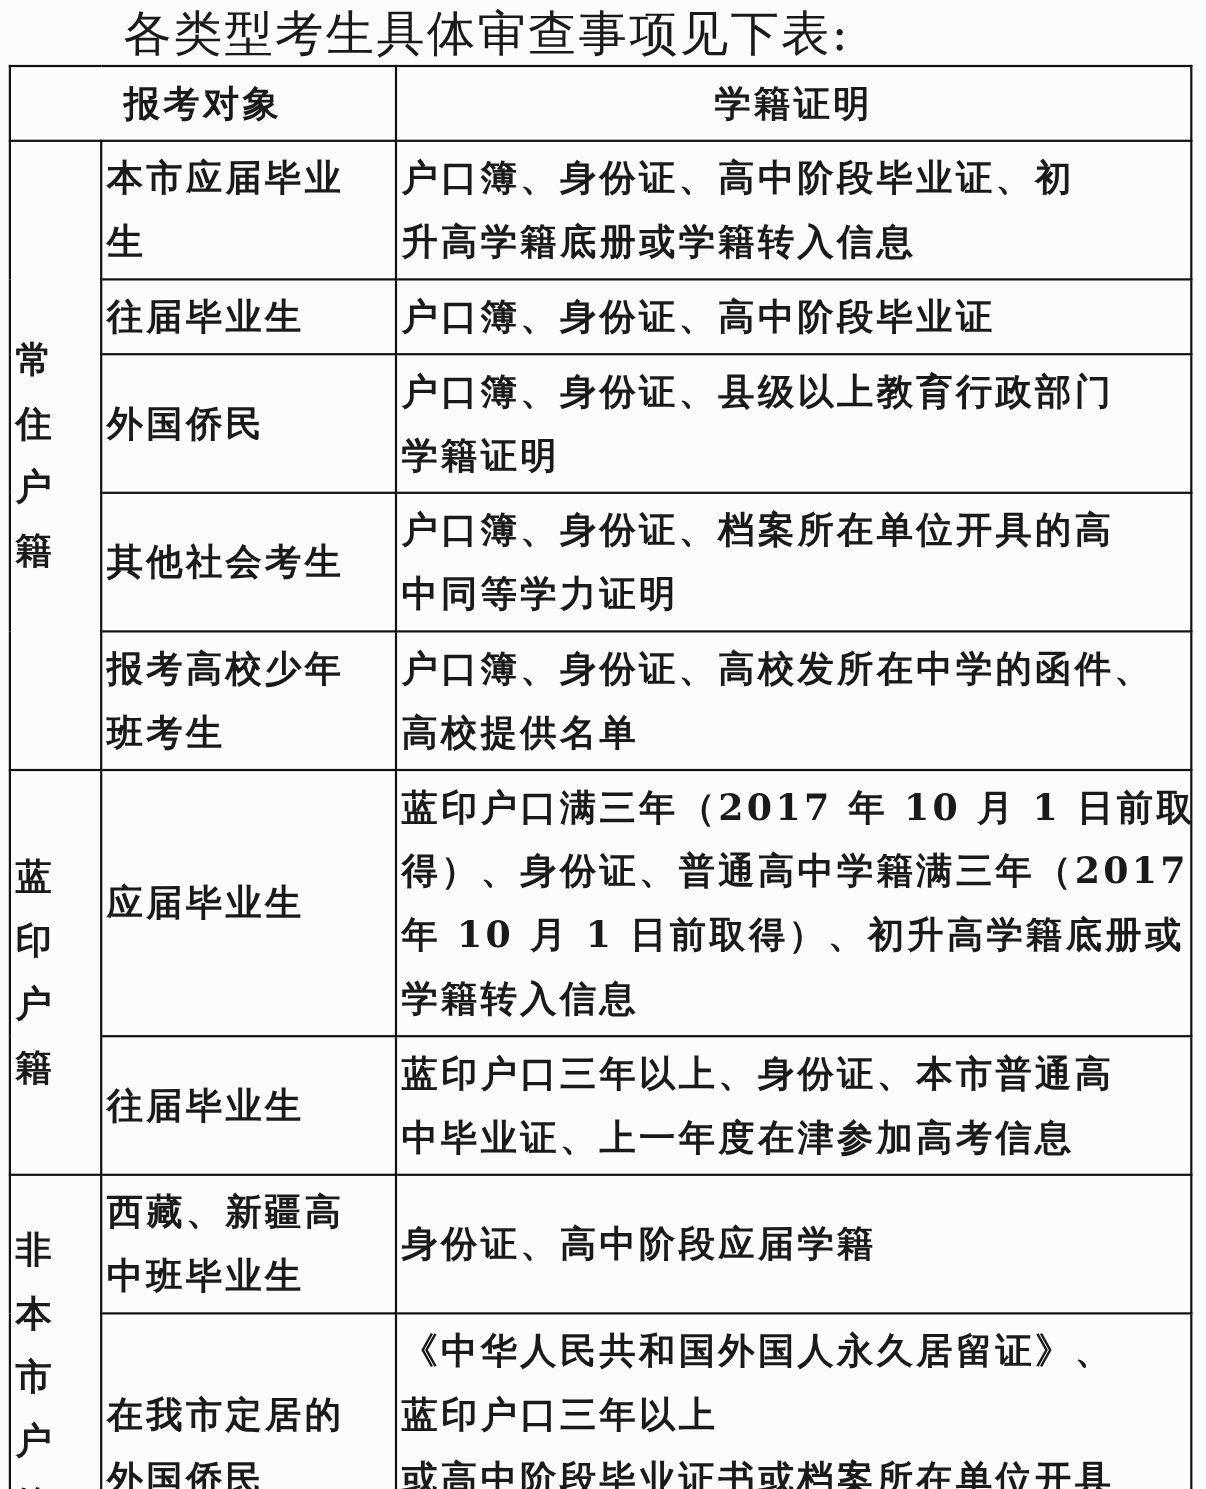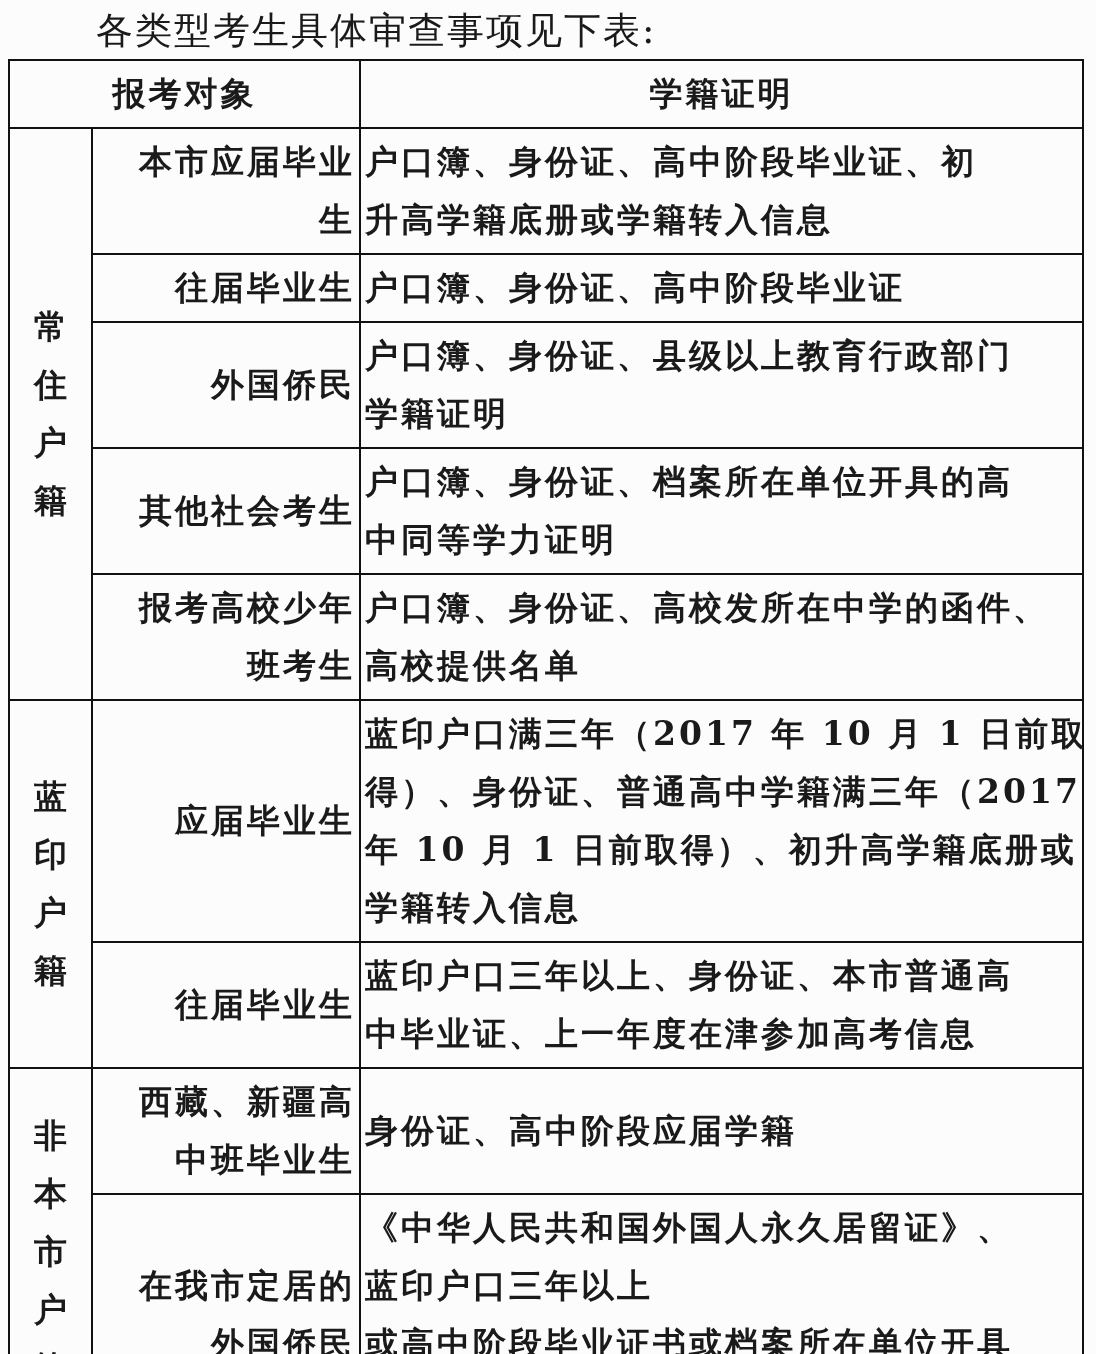--- a/index.html
+++ b/index.html
@@ -8,22 +8,22 @@
   }
   body {
     width: 1096px; height: 1354px;
     position: relative;
     overflow: hidden;
     font-family: "DejaVu Serif", "Liberation Serif", serif;
     color: #1a1a1a;
   }
   .intro {
     position: absolute;
-    left: 96px; top: 6px;
-    font-size: 37px;
+    left: 112px; top: 6px;
+    font-size: 44px;
     letter-spacing: 2px;
     line-height: 50px;
     white-space: nowrap;
   }
   table.review {
     position: absolute;
     left: 8px; top: 59px;
     width: 1074px;
     border-collapse: collapse;
     table-layout: fixed;
@@ -35,32 +35,32 @@
     font-size: 33px;
     line-height: 58px;
     letter-spacing: 3px;
     vertical-align: middle;
   }
   col.c1 { width: 83px; }
   col.c2 { width: 268px; }
   col.c3 { width: 723px; }
   th.head { height: 56px; text-align: center; letter-spacing: 4px; }
   td.group {
-    text-align: center;
+    text-align: left;
     padding: 0;
   }
   .vtext {
     display: inline-block;
     width: 40px;
     line-height: 58px;
     word-break: break-all;
     white-space: normal;
     letter-spacing: 0;
   }
-  td.target { padding: 0 8px 0 14px; text-align: right; margin-left: 16px; }
+  td.target { padding: 0 8px 0 14px; text-align: left; margin-left: 16px; }
   td.items  { padding: 0 8px 0 14px; text-align: left; letter-spacing: 2.5px; }
   .line { display: block; white-space: nowrap; }
 </style>
 </head>
 <body>
 
 <div class="intro">各类型考生具体审查事项见下表:</div>
 
 <table class="review">
   <colgroup>

